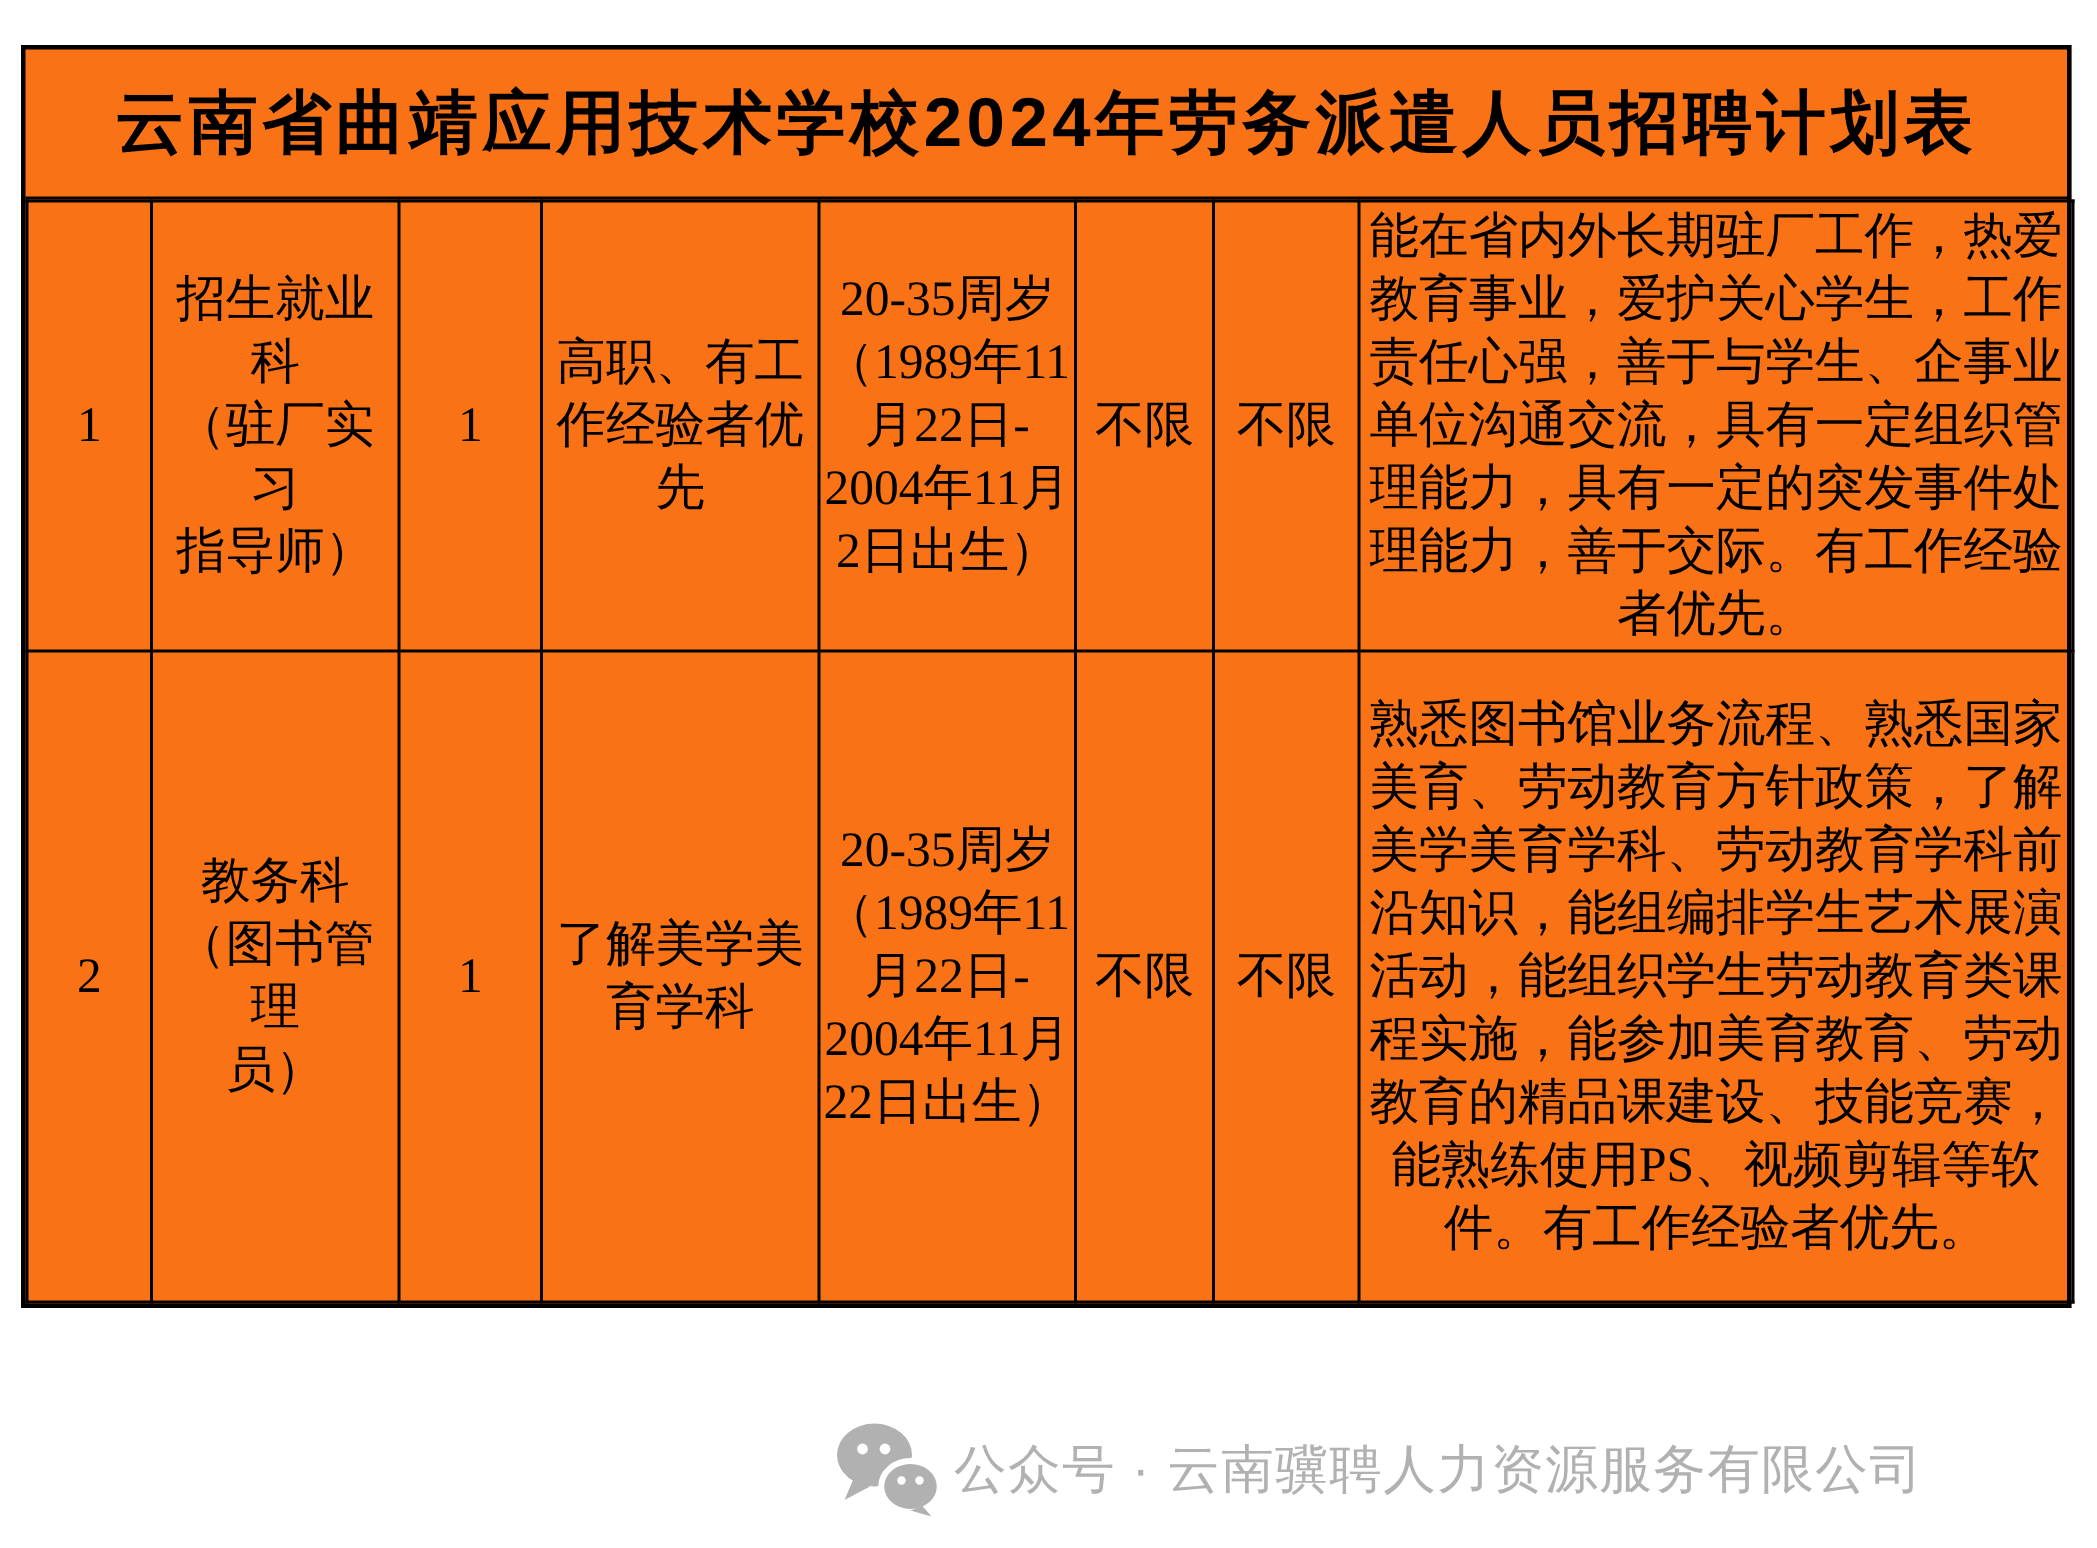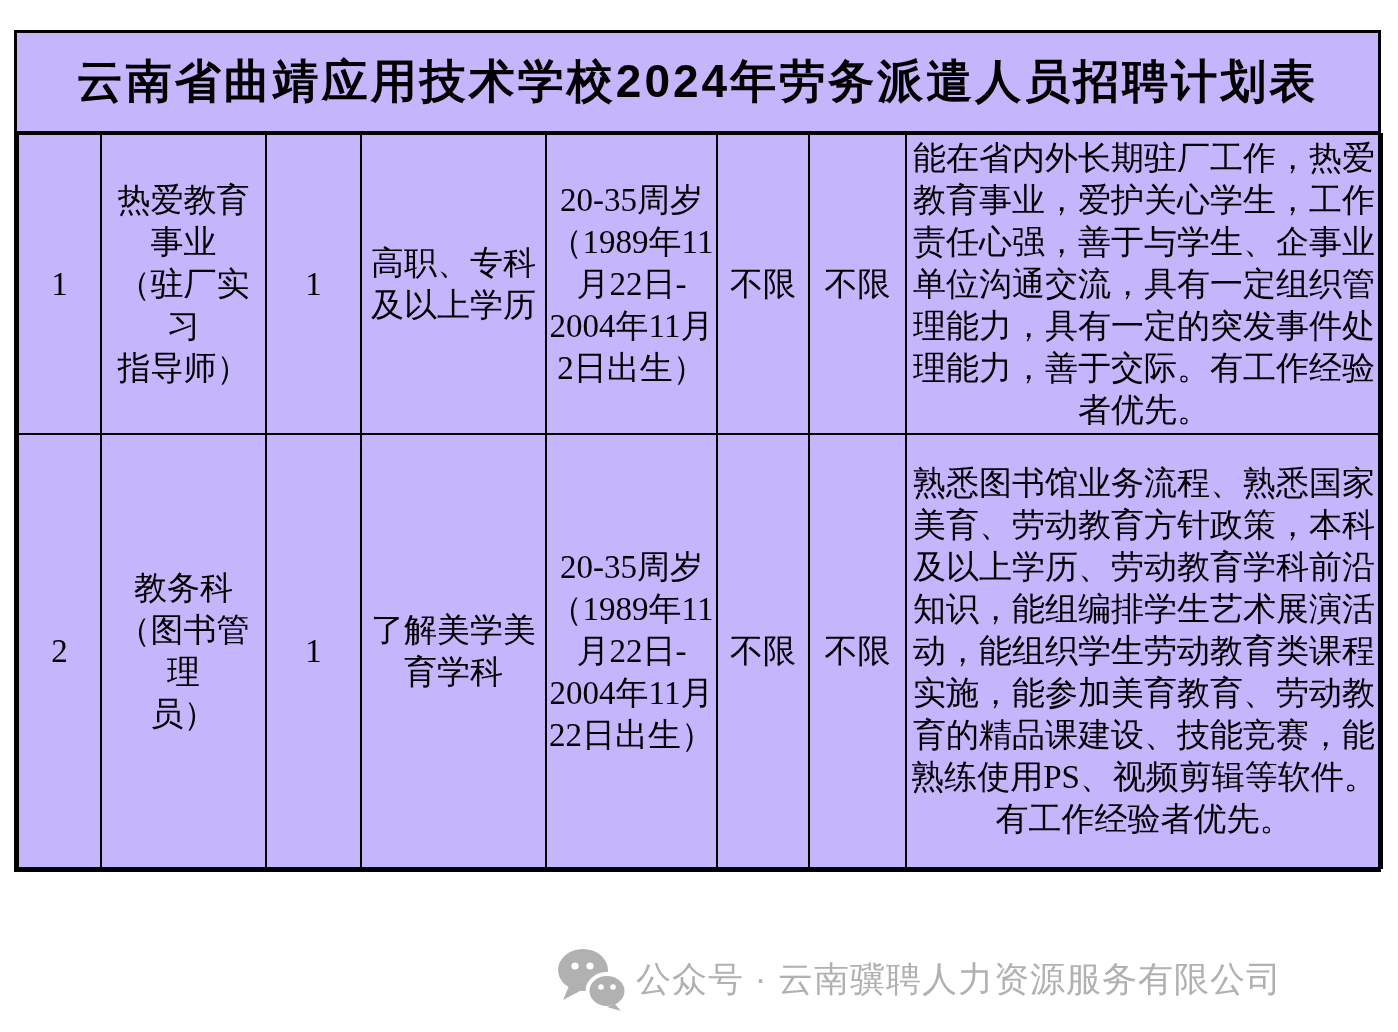--- a/index.html
+++ b/index.html
@@ -3,21 +3,21 @@
 <meta charset="utf-8">
 <style>
   html,body{margin:0;padding:0;}
   body{
     width:1398px;height:1032px;position:relative;background:#ffffff;
     font-family:"Liberation Serif","DejaVu Serif",serif;color:#000000;
     overflow:hidden;
   }
   .table-outer{
     position:absolute;left:14px;top:30px;width:1367px;box-sizing:border-box;
-    border:3px solid #000000;background:#c4b5fd;
+    border:3px solid #000000;background:#f97316;
   }
   .title-row{
     height:100px;border-bottom:2px solid #000000;box-sizing:border-box;
     display:flex;align-items:center;justify-content:center;
     font-family:"Liberation Sans","DejaVu Sans",sans-serif;
     font-weight:bold;font-size:46px;letter-spacing:3px;white-space:nowrap;
   }
   table.grid{
     width:100%;border-collapse:collapse;table-layout:fixed;
   }
@@ -56,25 +56,25 @@
         <col style="width:95px">
         <col style="width:185px">
       <col style="width:171px">
         <col style="width:92px">
         <col style="width:97px">
         <col style="width:476px">
     </colgroup>
     <tbody>
     <tr class="r1">
       <td>1</td>
-      <td class="pos pre">热爱教育事业
+      <td class="pos pre">招生就业科
 （驻厂实习
 指导师）</td>
       <td>1</td>
-      <td>高职、专科及以上学历</td>
+      <td>高职、有工作经验者优先</td>
       <td class="pre">20-35周岁
 （1989年11
 月22日-
 2004年11月
 2日出生）</td>
       <td>不限</td>
       <td>不限</td>
       <td class="other">能在省内外长期驻厂工作，热爱教育事业，爱护关心学生，工作责任心强，善于与学生、企事业单位沟通交流，具有一定组织管理能力，具有一定的突发事件处理能力，善于交际。有工作经验者优先。</td>
     </tr>
     <tr class="r2">
@@ -84,21 +84,21 @@
 员）</td>
       <td>1</td>
       <td>了解美学美育学科</td>
       <td class="pre">20-35周岁
 （1989年11
 月22日-
 2004年11月
 22日出生）</td>
       <td>不限</td>
       <td>不限</td>
-      <td class="other">熟悉图书馆业务流程、熟悉国家美育、劳动教育方针政策，本科及以上学历、劳动教育学科前沿知识，能组编排学生艺术展演活动，能组织学生劳动教育类课程实施，能参加美育教育、劳动教育的精品课建设、技能竞赛，能熟练使用PS、视频剪辑等软件。有工作经验者优先。</td>
+      <td class="other">熟悉图书馆业务流程、熟悉国家美育、劳动教育方针政策，了解美学美育学科、劳动教育学科前沿知识，能组编排学生艺术展演活动，能组织学生劳动教育类课程实施，能参加美育教育、劳动教育的精品课建设、技能竞赛，能熟练使用PS、视频剪辑等软件。有工作经验者优先。</td>
     </tr>
   </tbody>
     </table>
 </div>
 
 <div class="watermark" style="color:#b1b1b1;">
   <svg class="wm-icon" viewBox="0 0 72 64" xmlns="http://www.w3.org/2000/svg" aria-hidden="true">
     <ellipse cx="27" cy="23" rx="25" ry="21" fill="#b1b1b1"></ellipse>
     <polygon points="13,39 7,53 24,44" fill="#b1b1b1"></polygon>
     <circle cx="19" cy="19" r="3.6" fill="#ffffff"></circle>

